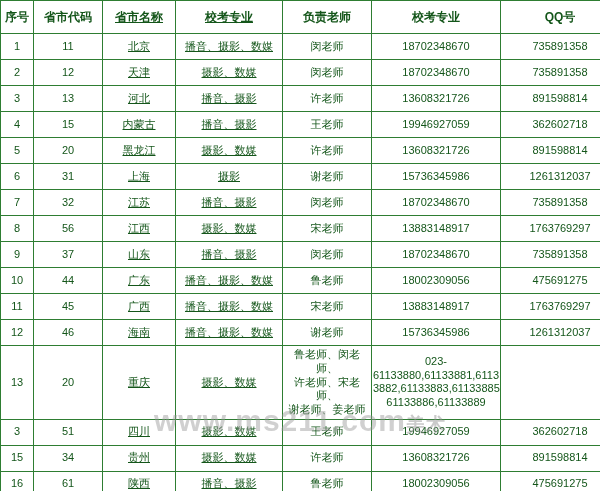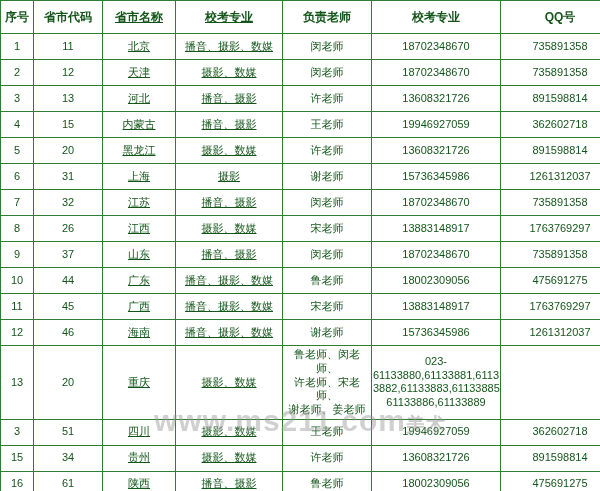--- a/index.html
+++ b/index.html
@@ -148,21 +148,21 @@
         <td class="col-idx">7</td>
         <td class="col-code">32</td>
         <td class="col-name">江苏</td>
         <td class="col-major">播音、摄影</td>
         <td class="col-teacher">闵老师</td>
         <td class="col-contact">18702348670</td>
         <td class="col-qq">735891358</td>
       </tr>
       <tr>
         <td class="col-idx">8</td>
-        <td class="col-code">26</td>
+        <td class="col-code">56</td>
         <td class="col-name">江西</td>
         <td class="col-major">摄影、数媒</td>
         <td class="col-teacher">宋老师</td>
         <td class="col-contact">13883148917</td>
         <td class="col-qq">1763769297</td>
       </tr>
       <tr>
         <td class="col-idx">9</td>
         <td class="col-code">37</td>
         <td class="col-name">山东</td>

